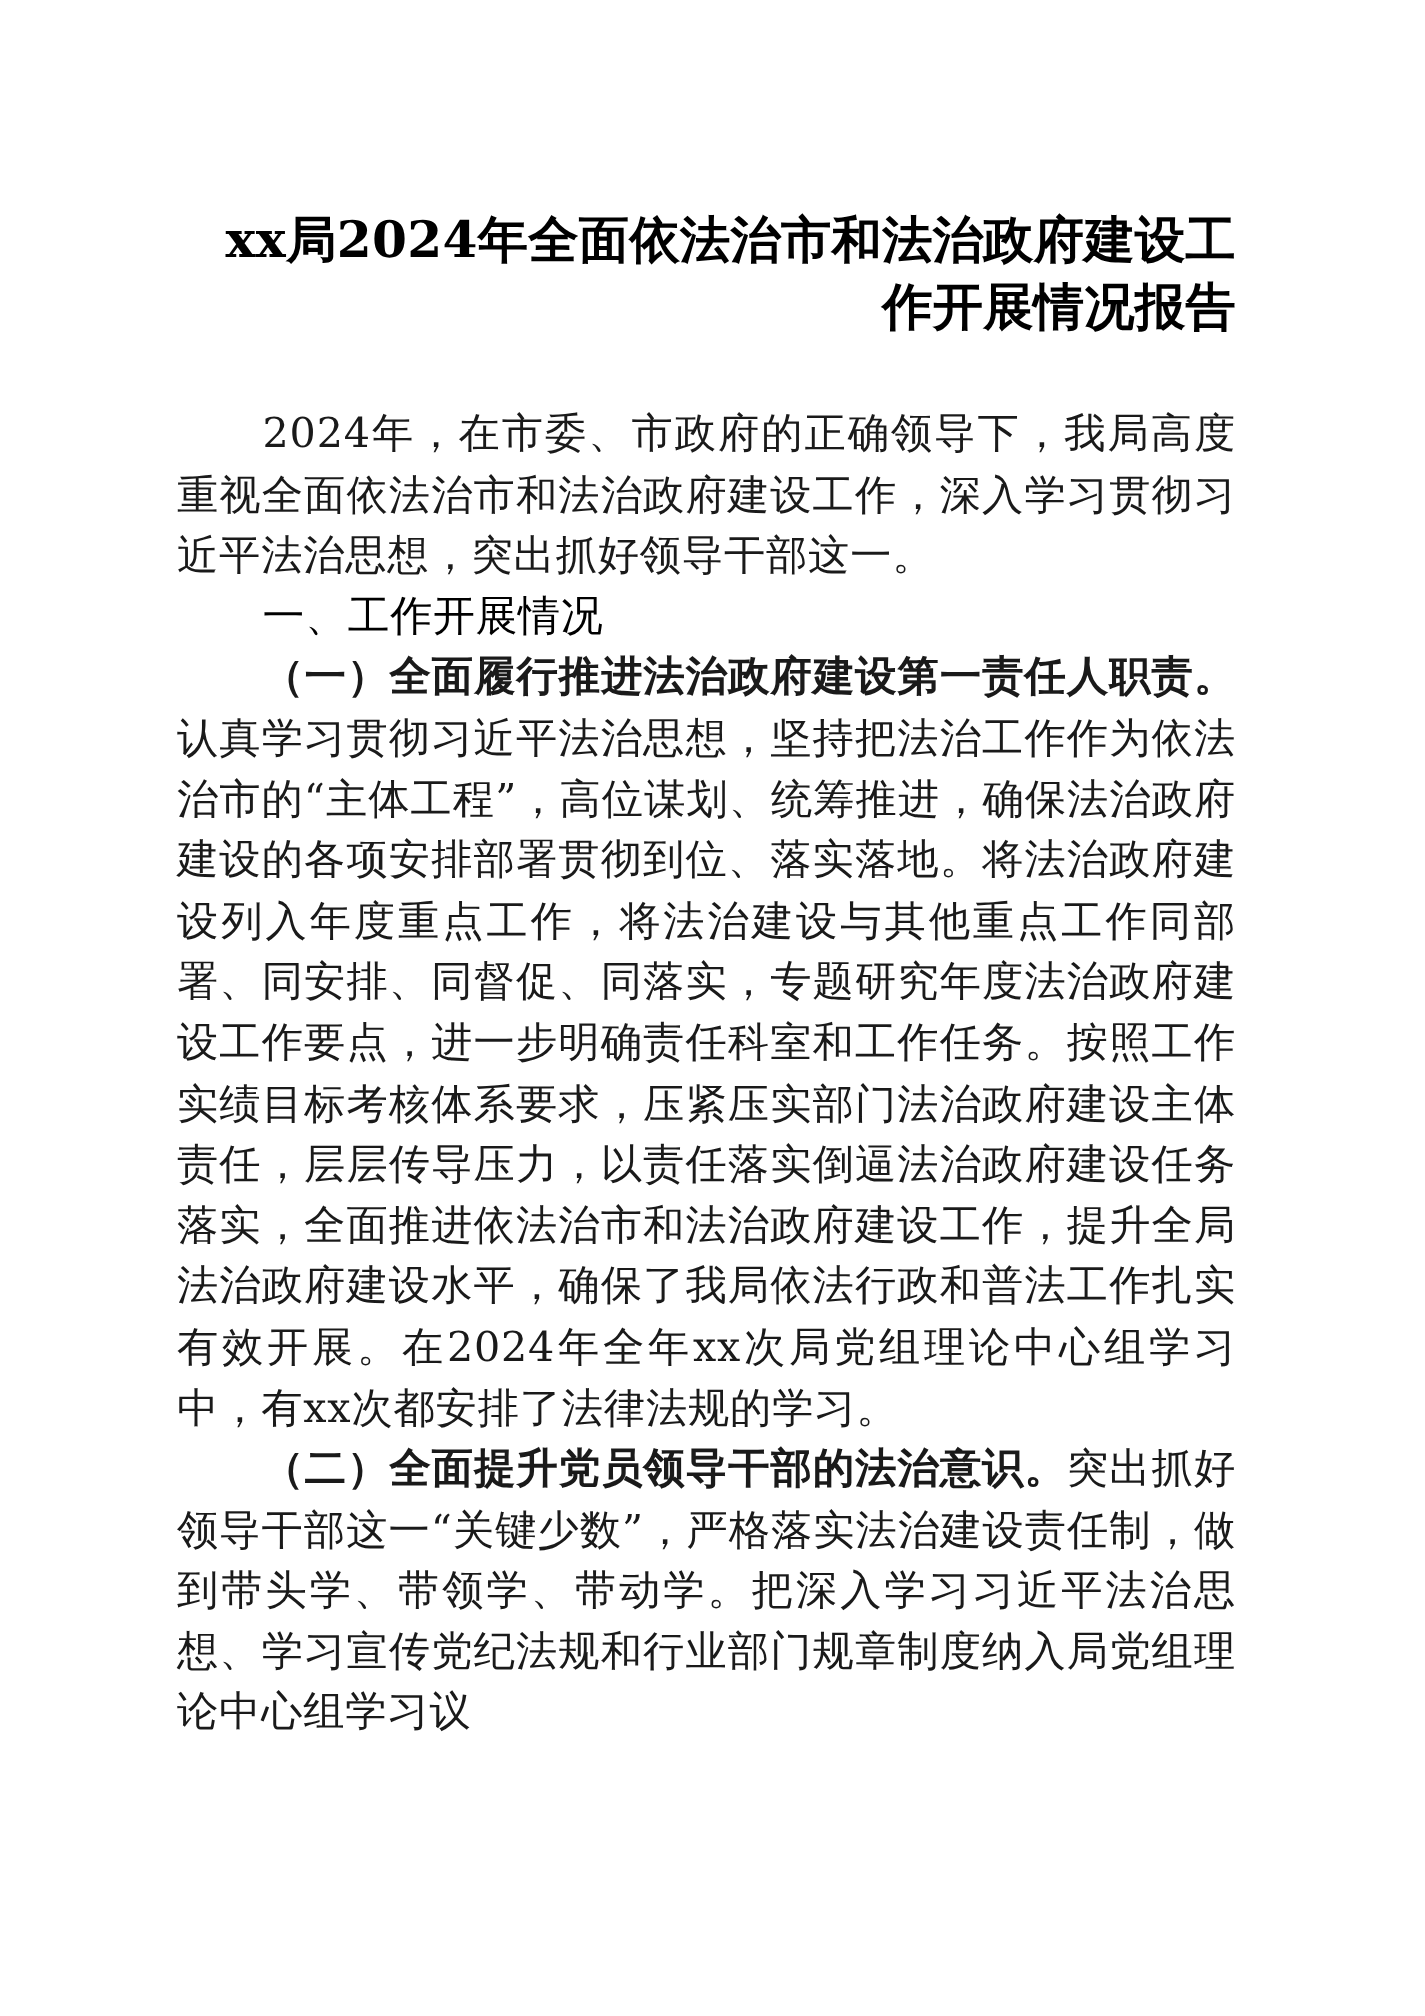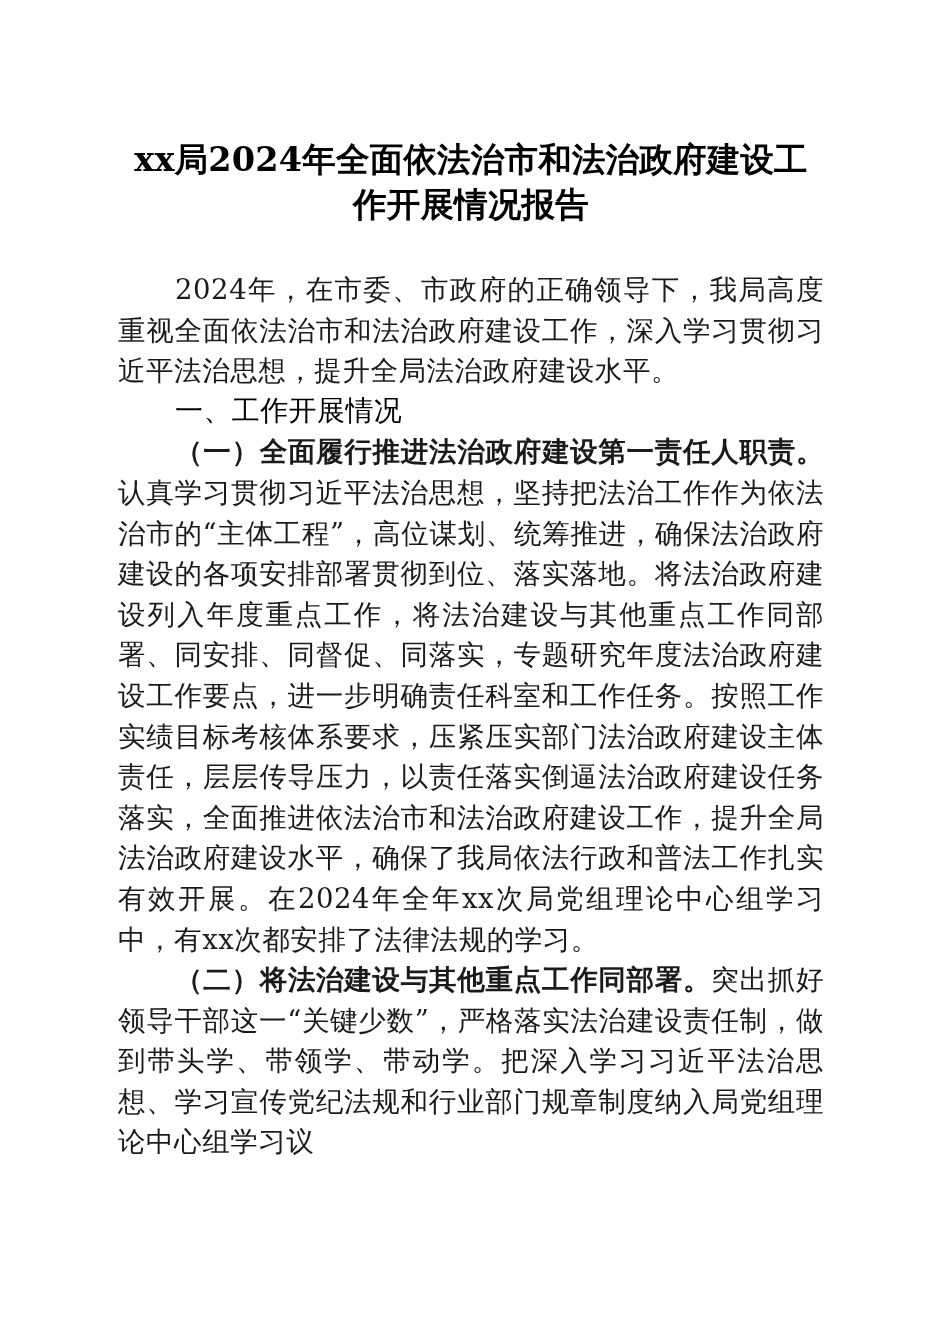--- a/index.html
+++ b/index.html
@@ -27,21 +27,21 @@
     top: 0;
     width: 706px;
   }
   .doc-title {
     margin: 0;
     padding: 0;
     font-family: "DejaVu Serif", "Liberation Serif", serif;
     font-weight: bold;
     font-size: 33.5px;
     line-height: 45px;
-    text-align: center;
+    text-align: right;
     letter-spacing: 0.2px;
     color: #000000;
     padding-top: 137px;
     text-rendering: optimizeLegibility;
   }
   .para {
     margin: 0;
     padding: 0;
     font-family: "DejaVu Serif", "Liberation Serif", serif;
     font-size: 27.5px;
@@ -75,22 +75,22 @@
 </head>
 <body>
 
 <div class="page">
   <div class="content">
 
     <h1 class="doc-title">xx局2024年全面依法治市和法治政府建设工作开展情况报告</h1>
 
     <div class="gap-after-title"></div>
 
-    <p class="para indent">2024年，在市委、市政府的正确领导下，我局高度重视全面依法治市和法治政府建设工作，深入学习贯彻习近平法治思想，提升全局法治政府建设水平。</p>
+    <p class="para indent">2024年，在市委、市政府的正确领导下，我局高度重视全面依法治市和法治政府建设工作，深入学习贯彻习近平法治思想，突出抓好领导干部这一。</p>
 
     <p class="section-heading">一、工作开展情况</p>
 
     <p class="para indent lead"><span class="bold">（一）全面履行推进法治政府建设第一责任人职责。</span><span>认真学习贯彻习近平法治思想，坚持把法治工作作为依法治市的“主体工程”，高位谋划、统筹推进，确保法治政府建设的各项安排部署贯彻到位、落实落地。将法治政府建设列入年度重点工作，将法治建设与其他重点工作同部署、同安排、同督促、同落实，专题研究年度法治政府建设工作要点，进一步明确责任科室和工作任务。按照工作实绩目标考核体系要求，压紧压实部门法治政府建设主体责任，层层传导压力，以责任落实倒逼法治政府建设任务落实，全面推进依法治市和法治政府建设工作，提升全局法治政府建设水平，确保了我局依法行政和普法工作扎实有效开展。在2024年全年xx次局党组理论中心组学习中，有xx次都安排了法律法规的学习。</span></p>
 
-    <p class="para indent lead"><span class="bold">（二）将法治建设与其他重点工作同部署。</span><span>突出抓好领导干部这一“关键少数”，严格落实法治建设责任制，做到带头学、带领学、带动学。把深入学习习近平法治思想、学习宣传党纪法规和行业部门规章制度纳入局党组理论中心组学习议</span></p>
+    <p class="para indent lead"><span class="bold">（二）全面提升党员领导干部的法治意识。</span><span>突出抓好领导干部这一“关键少数”，严格落实法治建设责任制，做到带头学、带领学、带动学。把深入学习习近平法治思想、学习宣传党纪法规和行业部门规章制度纳入局党组理论中心组学习议</span></p>
 
   </div>
 </div>
 
 </body></html>

